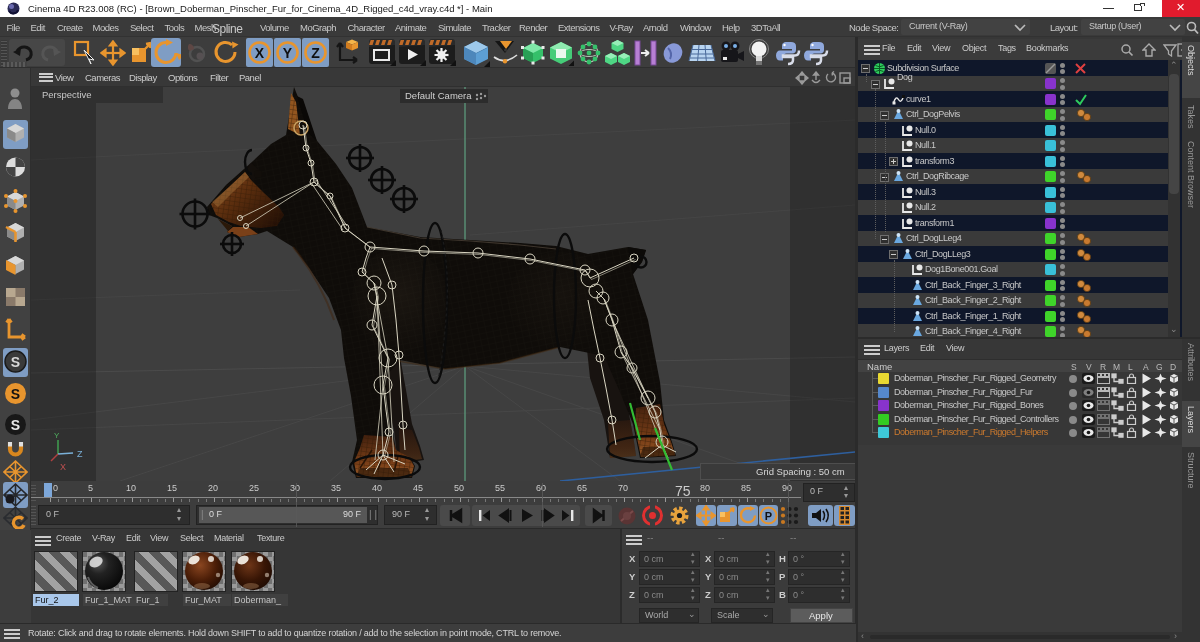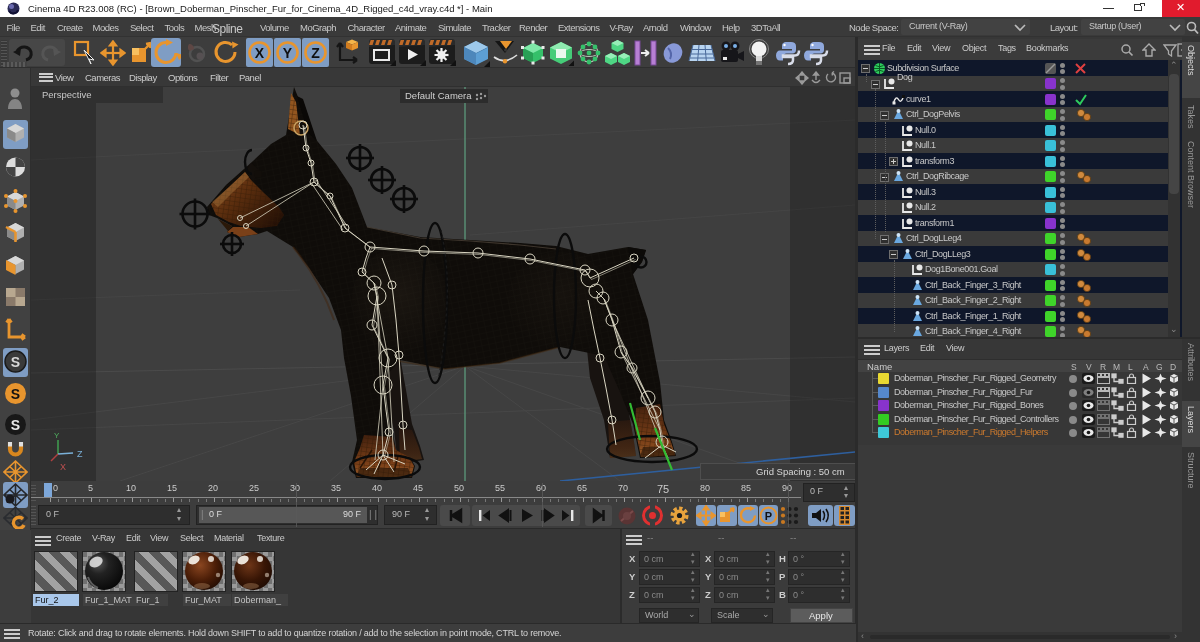--- a/index.html
+++ b/index.html
@@ -1261,21 +1261,21 @@
       <div class="a" style="left:568.4px;top:17px;width:1px;height:3px;background:#777"></div>
       <div class="a" style="left:576.6px;top:17px;width:1px;height:3px;background:#777"></div>
       <div class="a" style="left:584.8px;top:17px;width:1px;height:3px;background:#777"></div>
       <div class="a" style="left:593.0px;top:15px;width:1px;height:5px;background:#999"></div>
       <div class="t" style="left:587.0px;top:1px;font-size:9px;color:#ccc">70</div>
       <div class="a" style="left:601.2px;top:17px;width:1px;height:3px;background:#777"></div>
       <div class="a" style="left:609.4px;top:17px;width:1px;height:3px;background:#777"></div>
       <div class="a" style="left:617.6px;top:17px;width:1px;height:3px;background:#777"></div>
       <div class="a" style="left:625.8px;top:17px;width:1px;height:3px;background:#777"></div>
       <div class="a" style="left:634.0px;top:15px;width:1px;height:5px;background:#999"></div>
-      <div class="t" style="left:626px;top:1px;font-size:11px;color:#ccc">75</div>
+      <div class="t" style="left:644px;top:1px;font-size:14px;color:#ccc">75</div>
       <div class="a" style="left:642.2px;top:17px;width:1px;height:3px;background:#777"></div>
       <div class="a" style="left:650.4px;top:17px;width:1px;height:3px;background:#777"></div>
       <div class="a" style="left:658.6px;top:17px;width:1px;height:3px;background:#777"></div>
       <div class="a" style="left:666.8px;top:17px;width:1px;height:3px;background:#777"></div>
       <div class="a" style="left:675.0px;top:15px;width:1px;height:5px;background:#999"></div>
       <div class="t" style="left:669.0px;top:1px;font-size:9px;color:#ccc">80</div>
       <div class="a" style="left:683.2px;top:17px;width:1px;height:3px;background:#777"></div>
       <div class="a" style="left:691.4px;top:17px;width:1px;height:3px;background:#777"></div>
       <div class="a" style="left:699.6px;top:17px;width:1px;height:3px;background:#777"></div>
       <div class="a" style="left:707.8px;top:17px;width:1px;height:3px;background:#777"></div>

